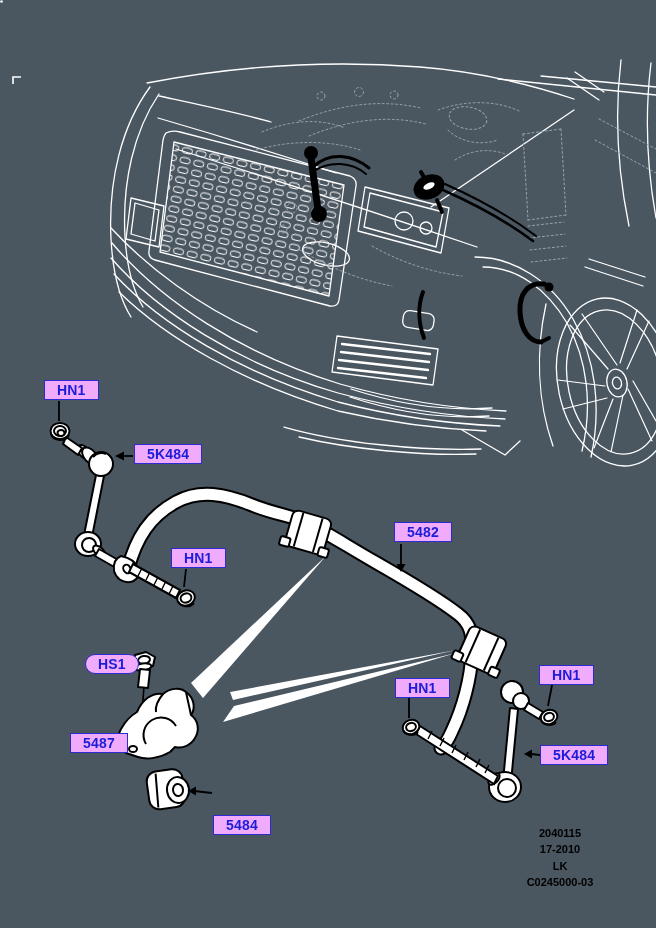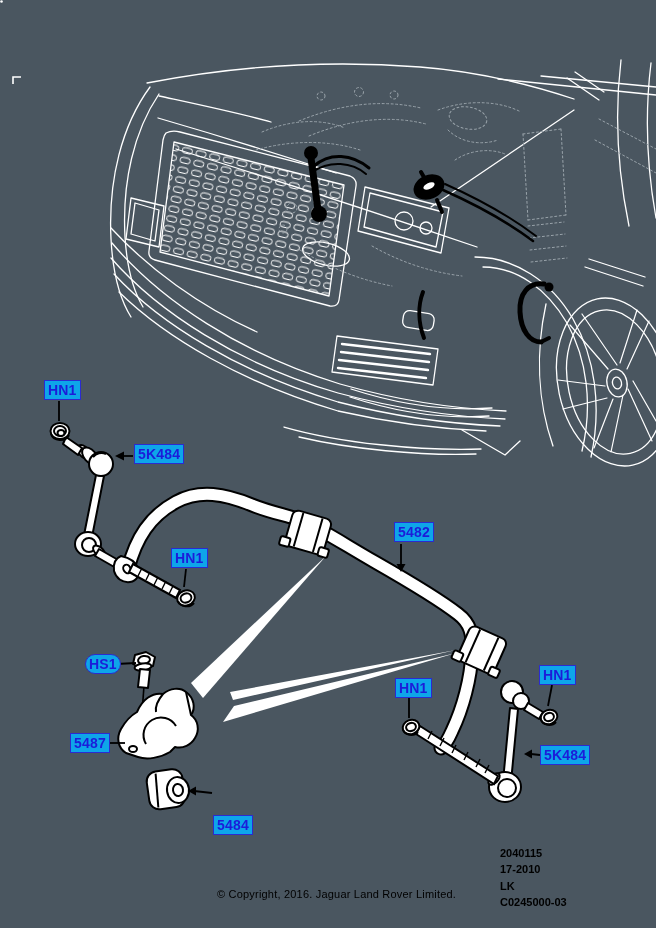--- a/index.html
+++ b/index.html
@@ -1,23 +1,23 @@
 <!DOCTYPE html>
 <html><head>
 <meta charset="utf-8">
 <style>
   html,body{margin:0;padding:0;background:#4a5660;}
   #stage{position:relative;width:656px;height:928px;background:#4a5660;overflow:hidden;
          font-family:"Liberation Sans",sans-serif;}
   #art{position:absolute;left:0;top:0;}
-  .callout{position:absolute;background:#0ea5e9;border:1px solid #2b2bd0;color:#1c1cd9;
+  .callout{position:absolute;background:#f0abfc;border:1px solid #2b2bd0;color:#1c1cd9;
            font-family:"Liberation Sans",sans-serif;font-weight:bold;font-size:14px;
-           line-height:18px;padding:0 3px;letter-spacing:.2px;cursor:pointer;}
-  #stamp{position:absolute;left:500px;top:825px;width:120px;text-align:left;
-         color:#000;font-weight:bold;font-size:11px;line-height:16.4px;margin-top:20px;}
+           line-height:18px;padding:0 12px;letter-spacing:.2px;cursor:pointer;}
+  #stamp{position:absolute;left:500px;top:825px;width:120px;text-align:center;
+         color:#000;font-weight:bold;font-size:11px;line-height:16.4px;}
   #copyright{position:absolute;left:217px;top:888px;color:#000;font-size:11px;
              letter-spacing:.2px;white-space:nowrap;}
 </style>
 </head>
 <body>
 
 <div id="stage">
 
 <svg id="art" width="656" height="928" viewBox="0 0 656 928">
   <defs>
@@ -275,15 +275,14 @@
 <div class="callout" style="left:540px;top:745px;">5K484</div>
 <div class="callout" style="left:213px;top:815px;">5484</div>
 
 <div id="stamp">
   <div>2040115</div>
   <div>17-2010</div>
   <div>LK</div>
   <div>C0245000-03</div>
 </div>
 
-<div id="copyright">© Copyright, 2016. Jaguar Land Rover Limited.</div>
 
 </div>
 
 </body></html>

